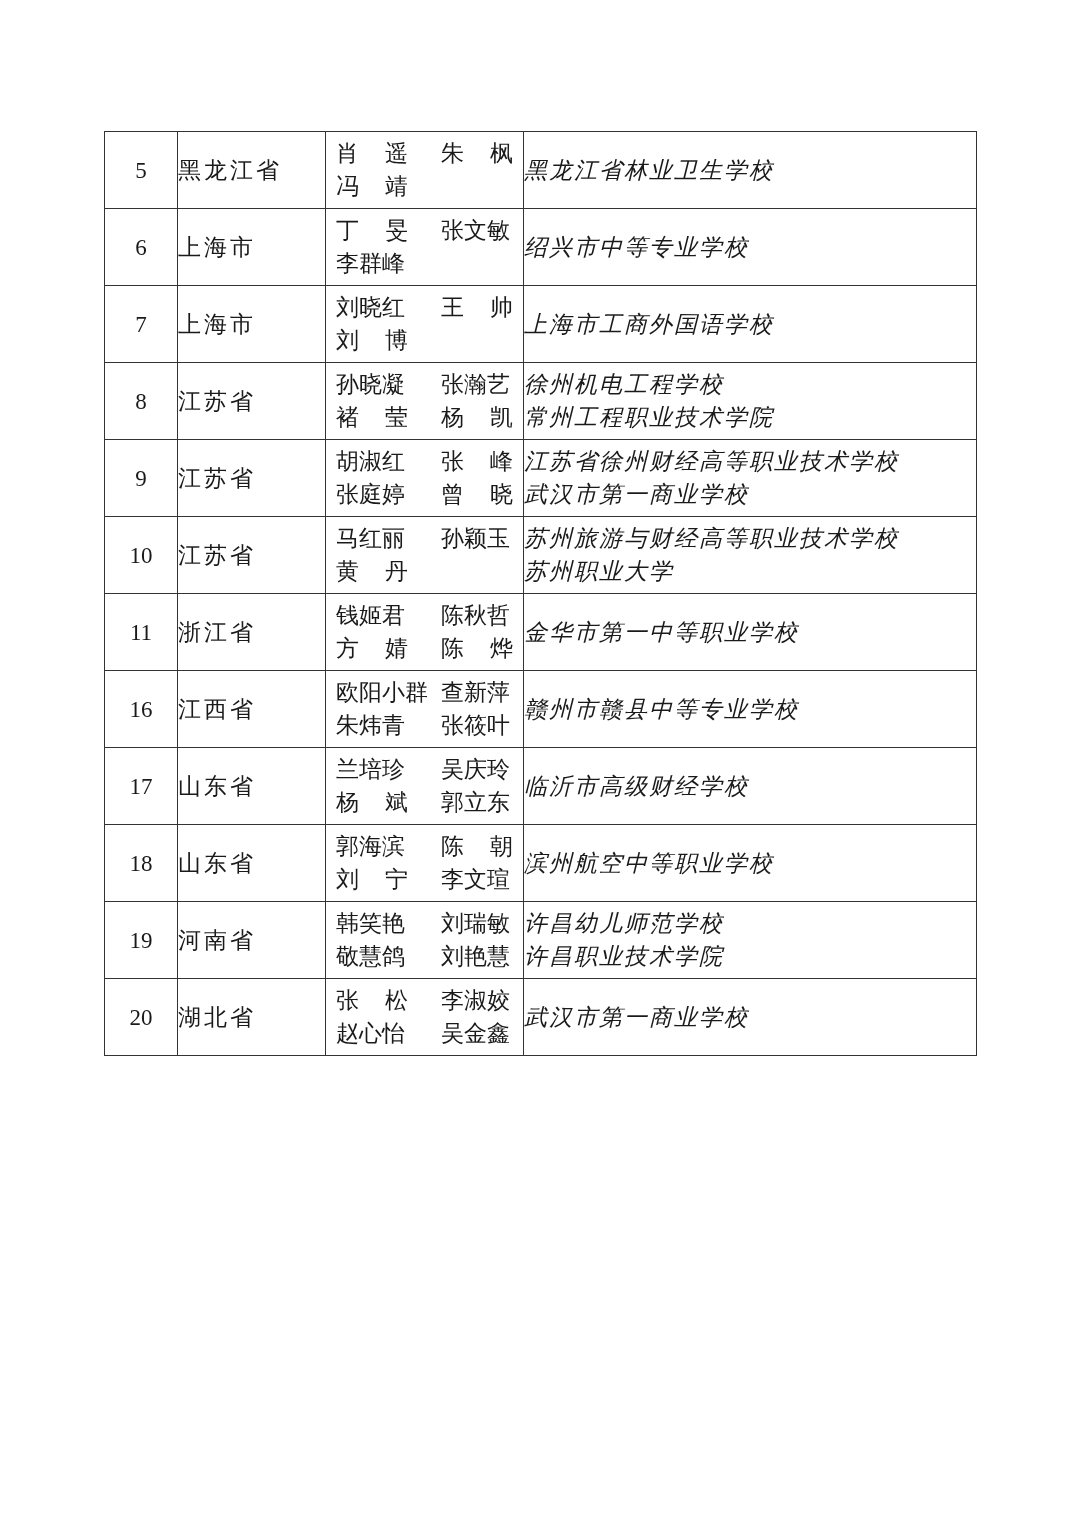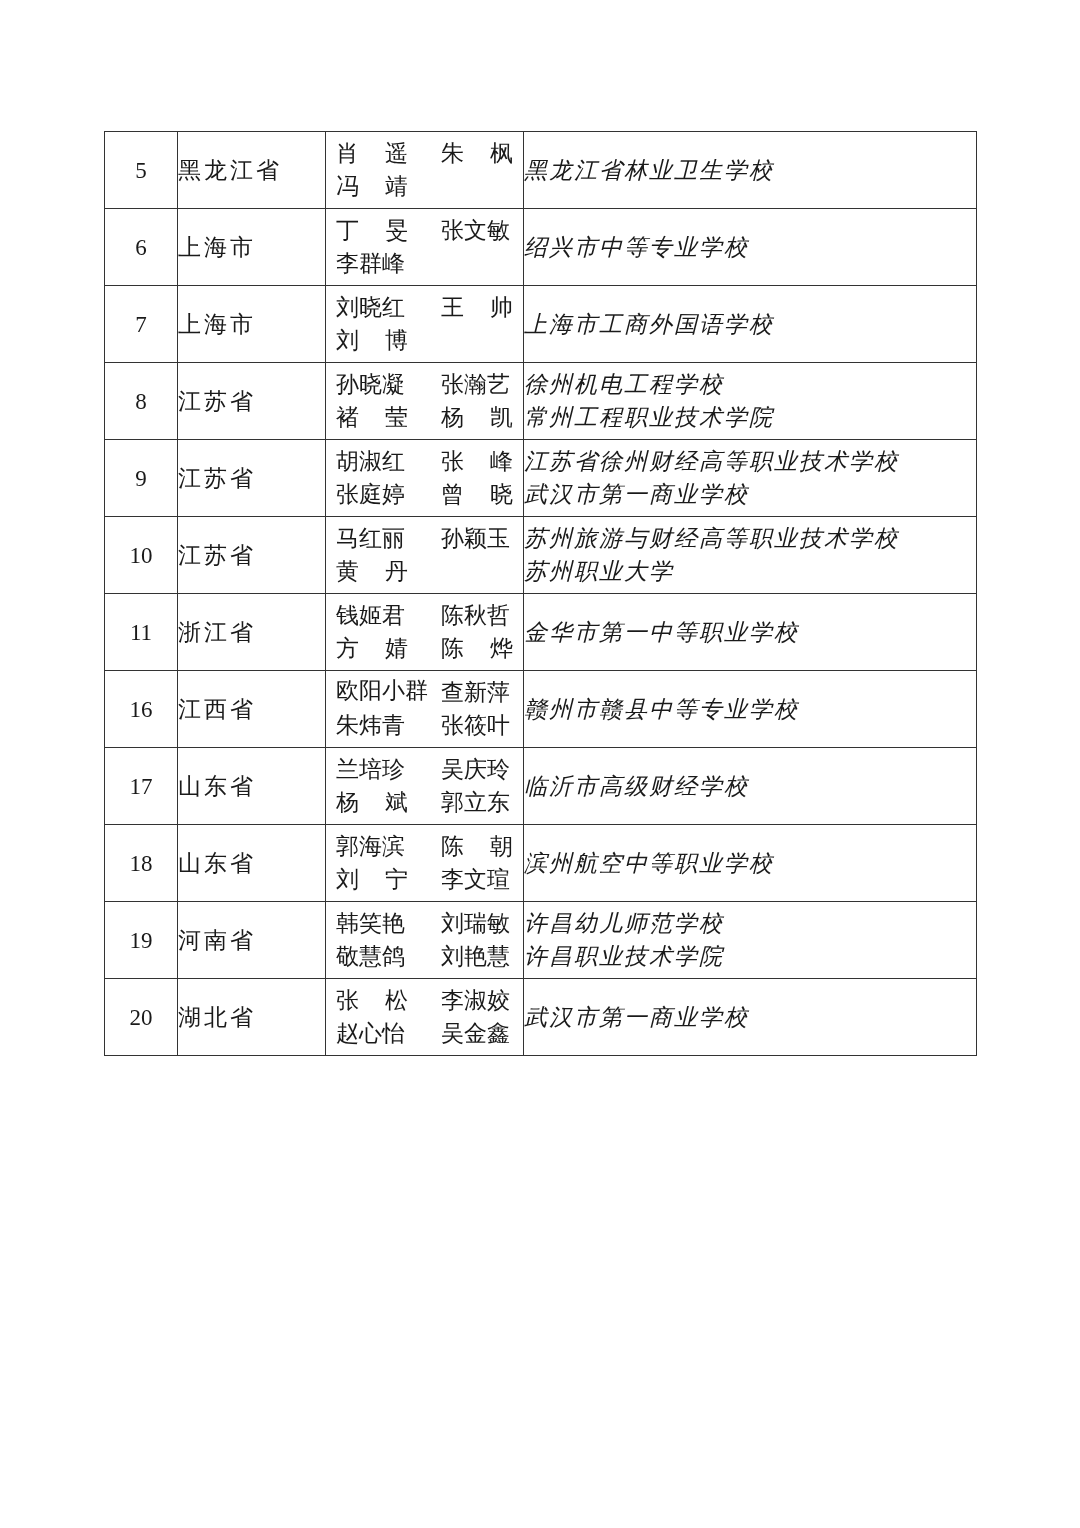--- a/index.html
+++ b/index.html
@@ -60,21 +60,20 @@
       height: 33px;
     }
     .name {
       display: flex;
       justify-content: space-between;
       width: 72px;
     }
     .name.long {
       width: 94px;
       justify-content: flex-start;
-      font-family: Liberation Mono, monospace;
     }
     .name.empty { width: 72px; }
     .name span { display: inline-block; }
     td.school {
       letter-spacing: 2px;
       font-style: italic;
     }
     .school-line {
       display: block;
       height: 33px;

